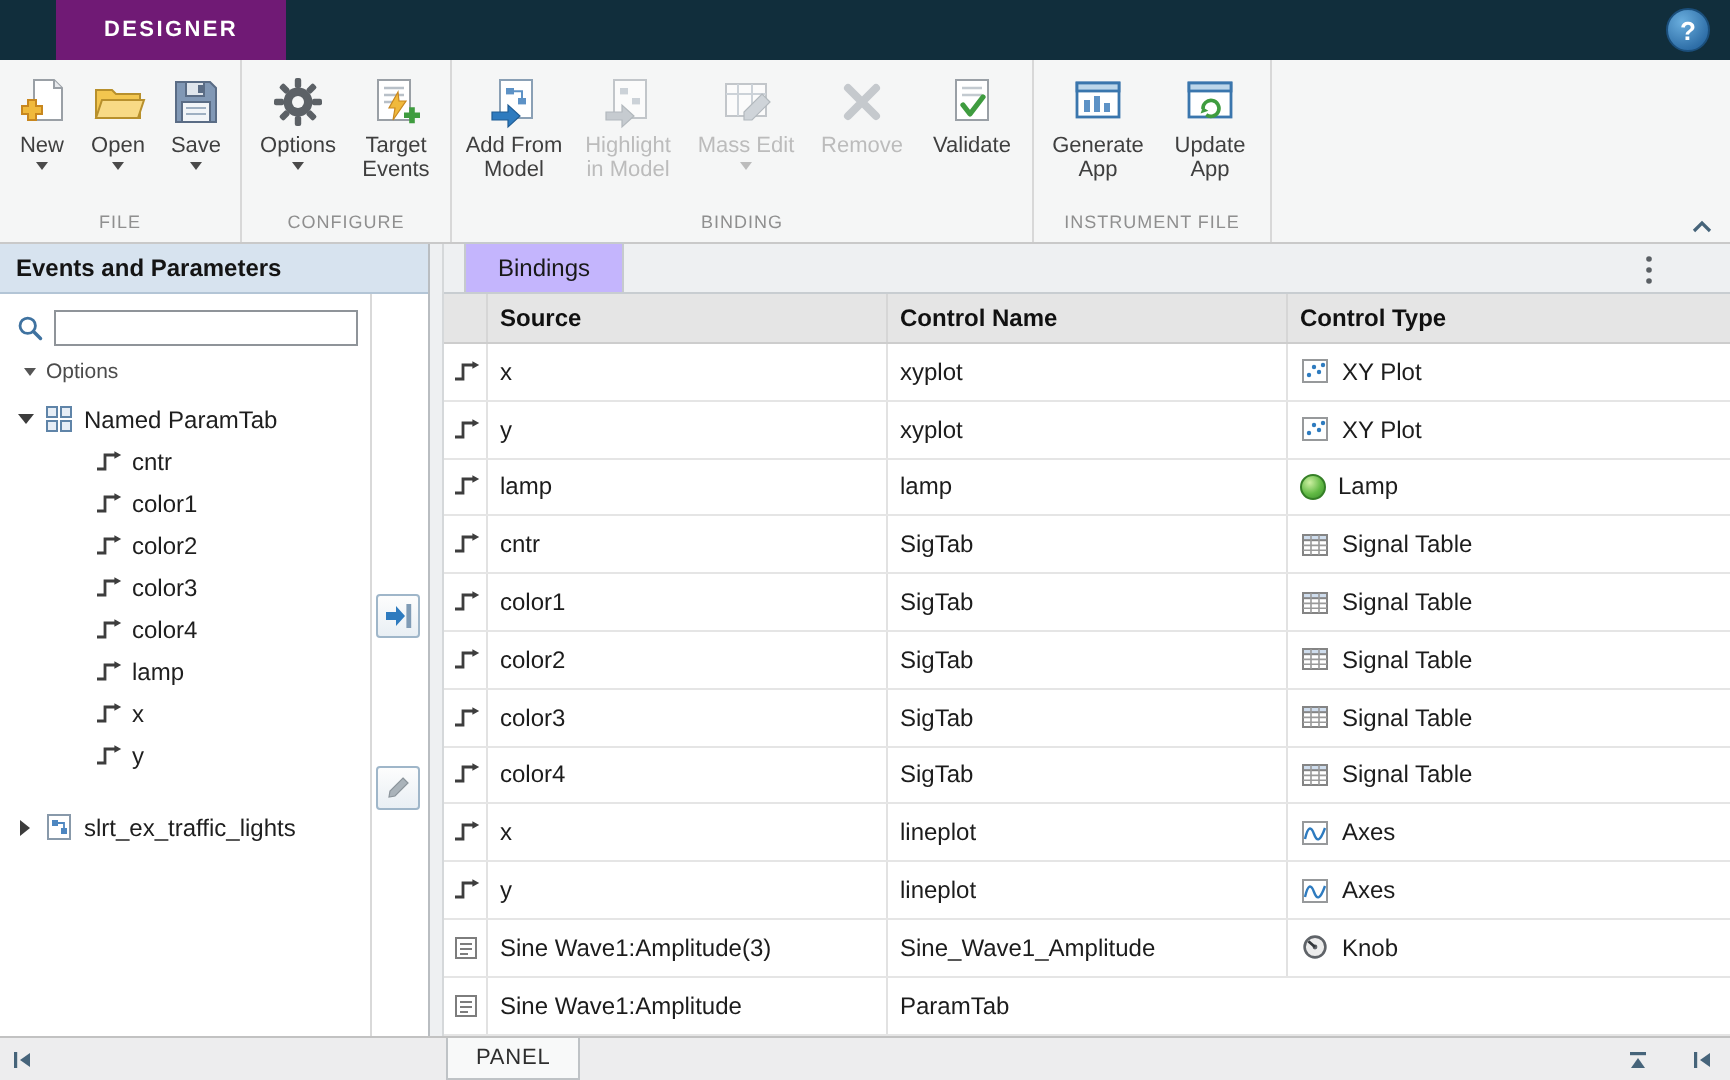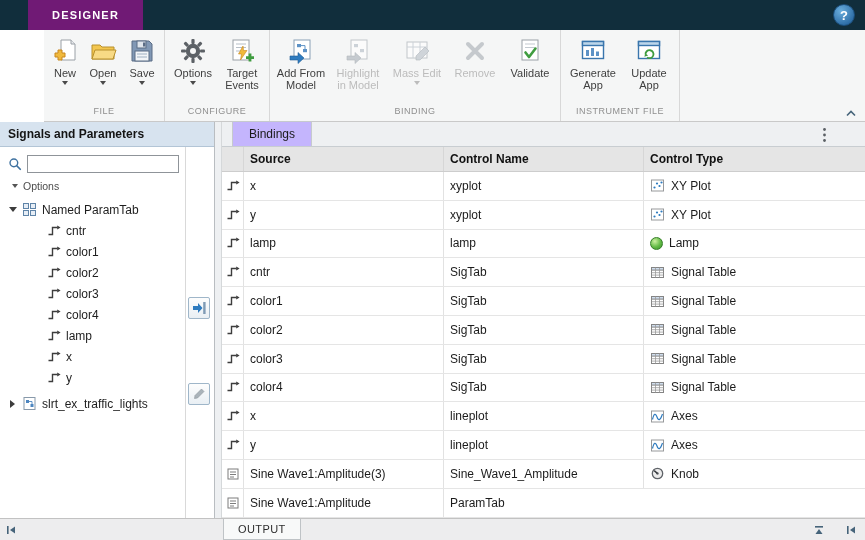--- a/index.html
+++ b/index.html
@@ -8,21 +8,21 @@
 
   
   .topbar { height:30px; background:#112e3c; display:flex; align-items:stretch; position:relative; }
   .designer-tab { margin-left:28px; padding:0 24px; display:flex; align-items:center;
     background:#701a75; color:#fff; font-size:11px; font-weight:bold; letter-spacing:1.2px; }
   .help-btn { position:absolute; right:10px; top:4px; width:22px; height:22px; border-radius:50%;
     background:radial-gradient(circle at 35% 30%, #6aaede, #2d6da6 75%); color:#fff; font-weight:bold;
     font-size:13px; display:flex; align-items:center; justify-content:center; border:1px solid #1b4f7c; }
 
   
-  .ribbon { height:92px; background:#f5f6f6; border-bottom:1px solid #c9c9c9; display:flex; position:relative;margin-left:44px; }
+  .ribbon { height:92px; background:#f5f6f6; border-bottom:1px solid #c9c9c9; display:flex; position:relative; }
   .rsec { display:flex; flex-direction:column; border-right:1px solid #d8d8d8; padding:0 3px; }
   .rbtns { flex:1; display:flex; align-items:stretch; }
   .rbtn { padding:5px 3px 0; display:flex; flex-direction:column; align-items:center; border-radius:2px; cursor:default; }
   .ricon { height:32px; display:flex; align-items:center; justify-content:center; }
   .rlabel { font-size:11px; color:#3f3f3f; text-align:center; line-height:1.12; }
   .rcaret { margin-top:2px; width:0; height:0; border-left:3.5px solid transparent;
     border-right:3.5px solid transparent; border-top:4px solid #4a4a4a; }
   .rsec-label { height:17px; font-size:9px; color:#8f8f8f; text-align:center; letter-spacing:0.5px; line-height:15px; }
   .disabled .rlabel { color:#bcbcbc; }
   .disabled .rcaret { border-top-color:#bcbcbc; }
@@ -49,21 +49,21 @@
   .search-input { flex:1; height:18px; border:1px solid #8f9499; font-size:11px; padding:0 4px;
     outline:none; font-family:"Liberation Sans", sans-serif; background:#fff; }
   .options-row { display:flex; align-items:center; gap:5px; padding:3px 0 7px 12px; color:#4c4c4c; font-size:10.5px; }
   .chev-down { width:0; height:0; border-left:3.5px solid transparent; border-right:3.5px solid transparent;
     border-top:4px solid #555; }
 
   .tree { font-size:12px; color:#1e1e1e; }
   .titem { height:21px; display:flex; align-items:center; gap:5px; padding-left:8px; }
   .titem .tw { width:9px; display:flex; justify-content:center; }
   .tchild { padding-left:47px; }
-  .troot2 { margin-top:5px; }
+  .troot2 { margin-top:15px; }
   .exp-open { width:0; height:0; border-left:4px solid transparent; border-right:4px solid transparent;
     border-top:5px solid #3c3c3c; }
   .exp-closed { width:0; height:0; border-top:4px solid transparent; border-bottom:4px solid transparent;
     border-left:5px solid #3c3c3c; }
 
   
   .bindings { flex:1; display:flex; min-width:0; }
   .bstrip { width:7px; background:#eef0f2; border-right:1px solid #d5d8da; }
   .bmain { flex:1; display:flex; flex-direction:column; min-width:0; }
   .btabbar { height:25px; background:#eef0f2; border-bottom:1px solid #c8cdd1; display:flex;
@@ -382,21 +382,21 @@
     </div>
 
     <svg class="ribbon-collapse">
         <use href="#ic-chevup"></use>
       </svg>
   </div>
 
   <div class="main">
 
     <div class="sidebar">
-      <div class="sidebar-header">Signals and Parameters</div>
+      <div class="sidebar-header">Events and Parameters</div>
       <div class="sidebar-body">
         <div class="sidebar-content">
           <div class="search-row">
             <svg class="i16">
                 <use href="#ic-magnifier"></use>
               </svg>
             <input class="search-input" type="text" value="" style="">
           </div>
           <div class="options-row">
             <span class="chev-down"></span>
@@ -691,21 +691,21 @@
 
         </div>
       </div>
     </div>
   </div>
 
   <div class="obar">
     <svg class="oicon oleft">
         <use href="#ic-collapseleft"></use>
       </svg>
-    <div class="otab">OUTPUT</div>
+    <div class="otab">PANEL</div>
     <svg class="oicon oright1">
         <use href="#ic-collapseup"></use>
       </svg>
     <svg class="oicon oright2">
         <use href="#ic-collapseleft"></use>
       </svg>
   </div>
 
 </div>
 

